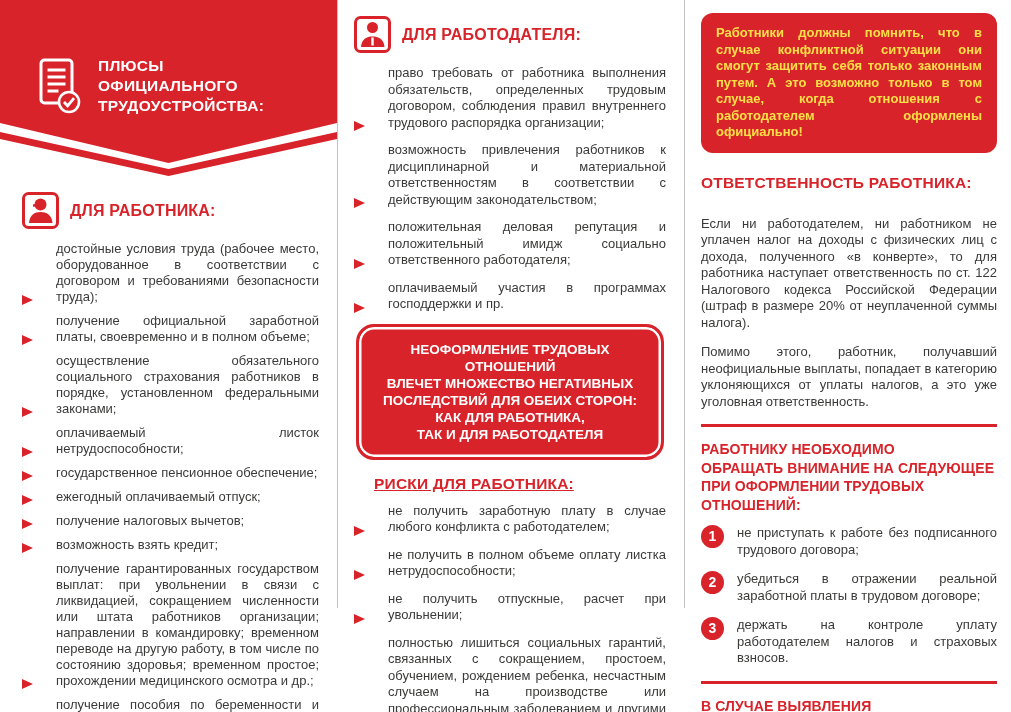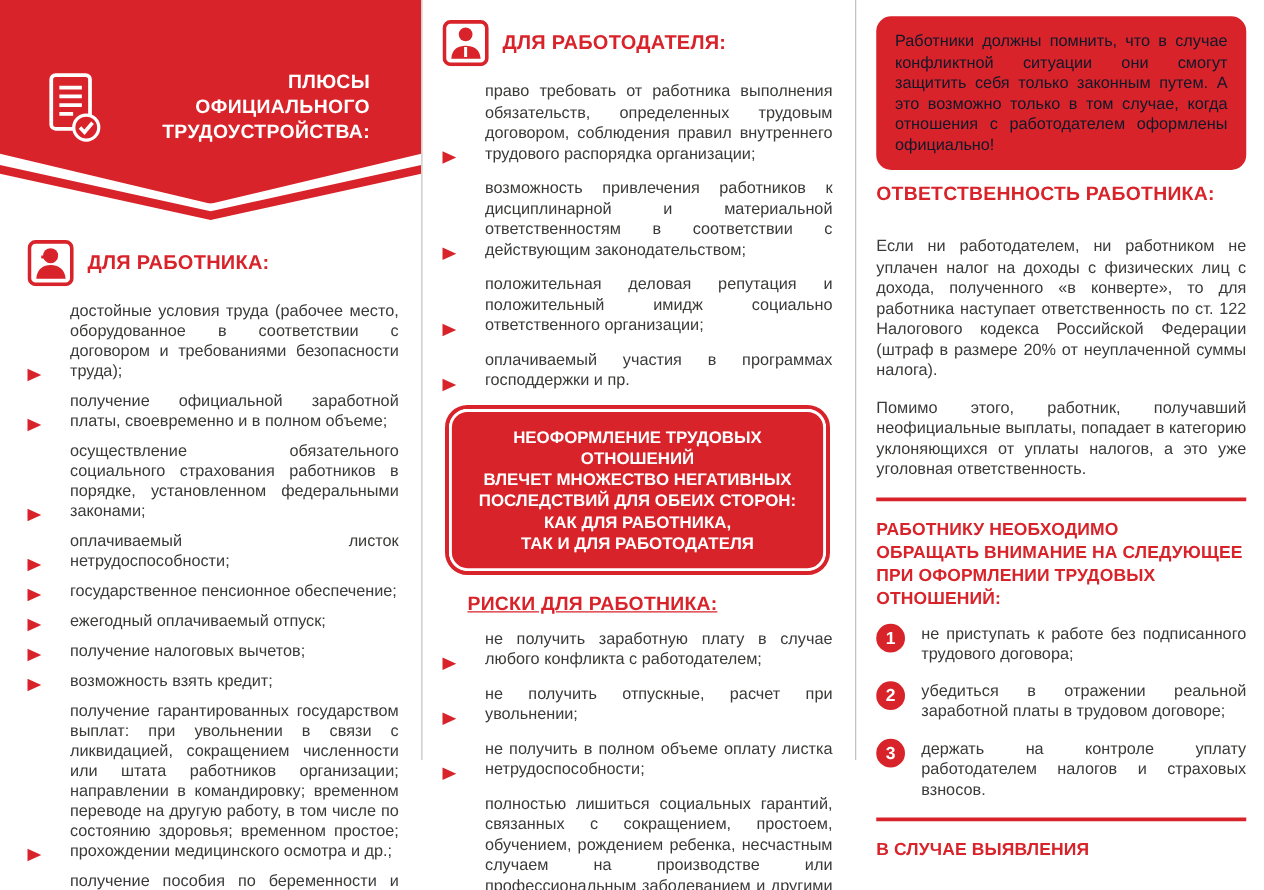--- a/index.html
+++ b/index.html
@@ -17,21 +17,21 @@
   .col-mid{left:337px;width:347px;border-left:1px solid var(--divider);}
   .col-right{left:684px;width:327px;border-left:1px solid var(--divider);}
 
   
   .banner{position:relative;height:178px;}
   .banner-main{position:absolute;top:0;left:0;right:0;height:163px;background:var(--red);
     clip-path:polygon(0 0,100% 0,100% 75.5%,50% 100%,0 75.5%);}
   .banner-stripe{position:absolute;top:132px;left:0;right:0;height:44px;background:var(--red);
     clip-path:polygon(0 0,50% 84%,100% 0,100% 16%,50% 100%,0 16%);}
   .banner-content{position:absolute;top:56px;left:38px;display:flex;align-items:center;gap:16px;}
-  .banner-title{width:198px;text-align:right;color:#fff;font-weight:bold;
+  .banner-title{width:198px;text-align:left;color:#fff;font-weight:bold;
     font-size:15.5px;line-height:20px;letter-spacing:.3px;}
 
   
   .sec-head{display:flex;align-items:center;gap:11px;margin:0 0 12px 0;}
   .sec-head h2{margin:0;color:var(--red);font-size:16px;line-height:18px;letter-spacing:.2px;}
   .red-h{color:var(--red);font-weight:bold;font-size:15.5px;line-height:19px;margin:0 0 24px 0;letter-spacing:.2px;}
 
   
   ul.bl{list-style:none;margin:0;padding:0;}
   ul.bl li{display:flex;align-items:flex-end;gap:23px;}
@@ -47,22 +47,22 @@
 
   
   .warn-box{margin:9px 2px 14px 2px;background:var(--red);border:3px solid var(--red);
     border-radius:18px;box-shadow:inset 0 0 0 2.5px #fff;
     color:#fff;font-weight:bold;text-align:center;font-size:13.5px;line-height:17px;
     padding:14px 20px;}
   .risks-h{margin:0 0 10px 20px;text-decoration:underline;}
 
   
   .col-right .body{padding:13px 14px 0 16px;font-size:13px;line-height:16.5px;}
-  .note-box{background:var(--red);border-radius:12px;color:#0f172a;font-weight:normal;
-    text-align:justify;font-size:13px;line-height:16.5px;padding:12px 15px;margin-bottom:10px;}
+  .note-box{background:var(--red);border-radius:12px;color:#fde047;font-weight:bold;
+    text-align:justify;font-size:13px;line-height:16.5px;padding:12px 15px;margin-bottom:20px;}
   .para{text-align:justify;margin:0 0 13px 0;}
   .rule{height:3px;background:var(--red);margin:14px 0 13px 0;}
   .multi-h{color:var(--red);font-weight:bold;font-size:14px;line-height:18.5px;margin:0 0 11px 0;letter-spacing:.1px;}
   ul.nl{list-style:none;margin:0;padding:0;}
   ul.nl li{display:flex;align-items:flex-start;gap:13px;margin-bottom:13px;}
   .numc{flex:0 0 auto;width:23px;height:23px;border-radius:50%;background:var(--red);
     color:#fff;font-weight:bold;font-size:14px;display:flex;align-items:center;justify-content:center;}
 
   .icon-frame{display:inline-block;line-height:0;}
 </style>
@@ -168,21 +168,21 @@
         <li>
             <span class="tri"></span>
             <span class="bt">право требовать от работника выполнения обязательств, определенных трудовым договором, соблюдения правил внутреннего трудового распорядка организации;</span>
           </li>
         <li>
             <span class="tri"></span>
             <span class="bt">возможность привлечения работников к дисциплинарной и материальной ответственностям в соответствии с действующим законодательством;</span>
           </li>
         <li>
             <span class="tri"></span>
-            <span class="bt">положительная деловая репутация и положительный имидж социально ответственного организации;</span>
+            <span class="bt">положительная деловая репутация и положительный имидж социально ответственного работодателя;</span>
           </li>
         <li>
             <span class="tri"></span>
             <span class="bt">оплачиваемый участия в программах господдержки и пр.</span>
           </li>
       </ul>
 
       <div class="warn-box">
         <div>НЕОФОРМЛЕНИЕ ТРУДОВЫХ ОТНОШЕНИЙ</div>
         <div>ВЛЕЧЕТ МНОЖЕСТВО НЕГАТИВНЫХ</div>
@@ -192,25 +192,25 @@
       </div>
 
       <h2 class="red-h risks-h">РИСКИ ДЛЯ РАБОТНИКА:</h2>
       <ul class="bl">
         <li>
             <span class="tri"></span>
             <span class="bt">не получить заработную плату в случае любого конфликта с работодателем;</span>
           </li>
         <li>
             <span class="tri"></span>
+            <span class="bt">не получить в полном объеме оплату листка нетрудоспособности;</span>
+          </li>
+        <li>
+            <span class="tri"></span>
             <span class="bt">не получить отпускные, расчет при увольнении;</span>
-          </li>
-        <li>
-            <span class="tri"></span>
-            <span class="bt">не получить в полном объеме оплату листка нетрудоспособности;</span>
           </li>
         <li>
             <span class="tri"></span>
             <span class="bt">полностью лишиться социальных гарантий, связанных с сокращением, простоем, обучением, рождением ребенка, несчастным случаем на производстве или профессиональным заболеванием и другими жизненными ситуациями;</span>
           </li>
 
       </ul>
     </div>
   </section>
 

